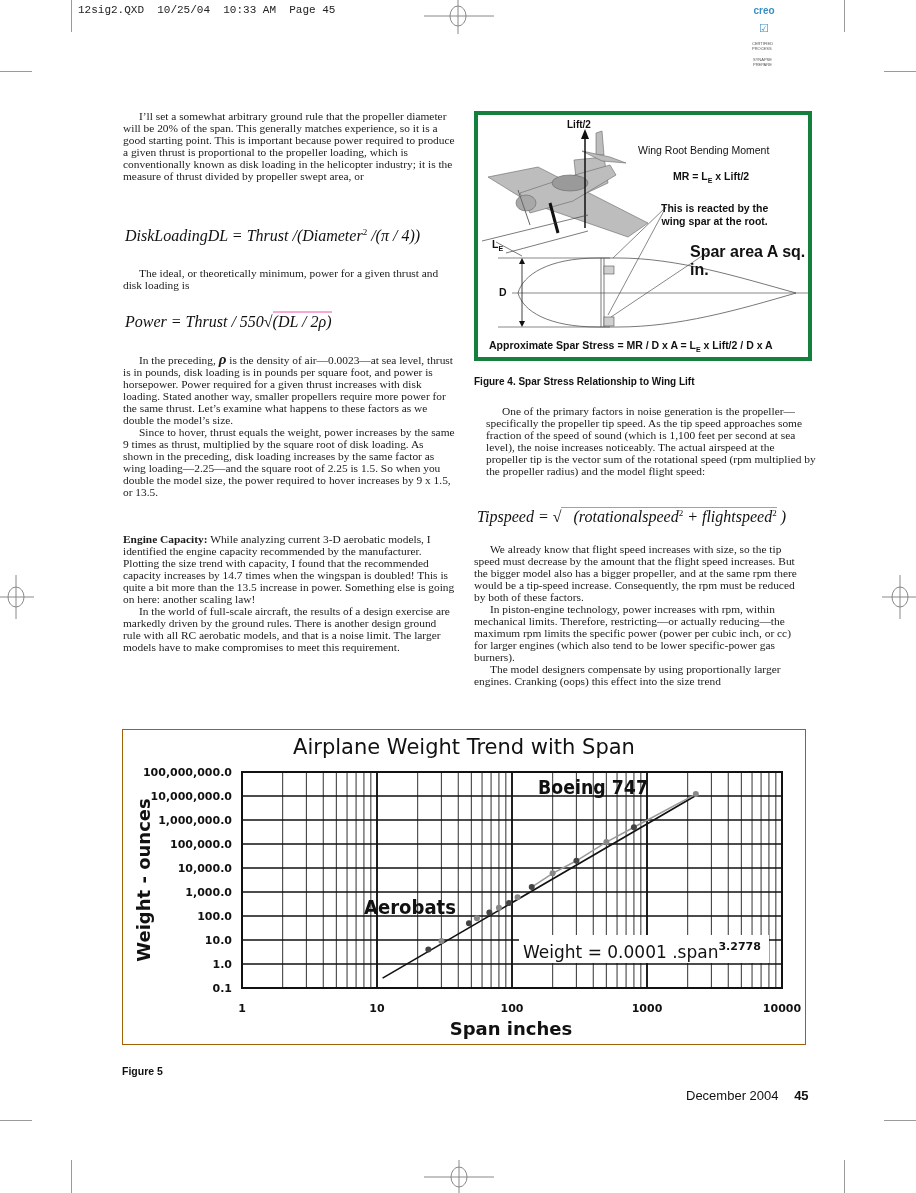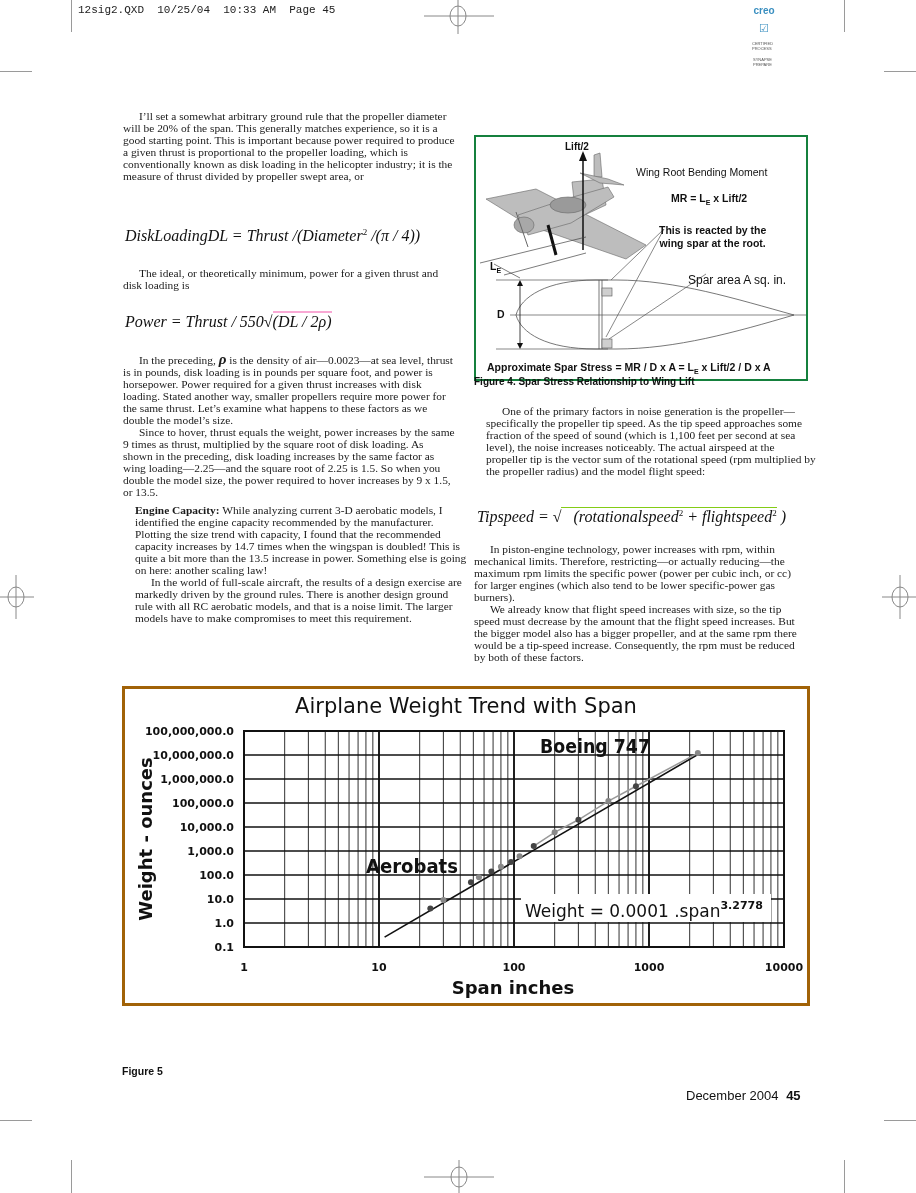--- a/index.html
+++ b/index.html
@@ -6,24 +6,24 @@
   body { width: 916px; height: 1193px; position: relative; overflow: hidden; color: #111; }
   .abs { position: absolute; }
   .slug { font-family: "Liberation Mono", monospace; font-size: 11px; color: #222; left: 78px; top: 4px; white-space: pre; }
   .crop { background: #9a9a9a; }
   .logo { font-family: "Liberation Sans", sans-serif; color: #3a8fc0; }
   .serif { font-family: "Liberation Serif", serif; font-size: 11.4px; line-height: 12px; color: #1a1a1a; }
   .serif p { margin: 0; text-indent: 16px; }
   .serif p.noindent { text-indent: 0; }
   .eq { font-family: "Liberation Serif", serif; font-style: italic; font-size: 16px; color: #111; white-space: nowrap; }
   .eq sup { font-size: 9px; font-style: normal; }
-  .fig4 { left: 474px; top: 111px; width: 330px; height: 242px; border: 2px solid #15803d; margin-top: 24px; }
+  .fig4 { left: 474px; top: 111px; width: 330px; height: 242px; border: 4px solid #15803d; }
   .sans { font-family: "Liberation Sans", sans-serif; }
   .cap { font-family: "Liberation Sans", sans-serif; font-weight: bold; font-size: 10px; }
-  .chart-frame { left: 122px; top: 686px; width: 682px; height: 314px; border: 3px solid #a16207; }
+  .chart-frame { left: 122px; top: 729px; width: 682px; height: 314px; border: 1px solid #a16207; }
   .footer { font-family: "Liberation Sans", sans-serif; font-size: 13px; }
 </style>
 </head>
 <body>
 
 <div class="abs slug">12sig2.QXD  10/25/04  10:33 AM  Page 45</div>
 <div class="abs crop" style="left:71px;top:0;width:1px;height:32px;"></div>
 <div class="abs crop" style="left:844px;top:0;width:1px;height:32px;"></div>
 <div class="abs crop" style="left:0;top:71px;width:32px;height:1px;"></div>
 <div class="abs crop" style="left:884px;top:71px;width:32px;height:1px;"></div>
@@ -74,21 +74,21 @@
 
 <div class="abs eq" style="left:125px;top:313px;">
   <span>Power</span> = <span>Thrust / 550</span><span style="font-style:normal;">√</span><span style="border-top:2px solid #f9a8d4;">(DL / 2ρ)</span>
 </div>
 
 <div class="abs serif" style="left:123px;top:353px;width:332px;">
   <p><span>In the preceding,</span> <span style="font-style:italic;font-weight:bold;font-size:15px;">ρ</span><span> is the density of air—0.0023—at sea level, thrust is in pounds, disk loading is in pounds per square foot, and power is horsepower. Power required for a given thrust increases with disk loading. Stated another way, smaller propellers require more power for the same thrust. Let’s examine what happens to these factors as we double the model’s size.</span></p>
   <p>Since to hover, thrust equals the weight, power increases by the same 9 times as thrust, multiplied by the square root of disk loading. As shown in the preceding, disk loading increases by the same factor as wing loading—2.25—and the square root of 2.25 is 1.5. So when you double the model size, the power required to hover increases by 9 x 1.5, or 13.5.</p>
 </div>
 
-<div class="abs serif" style="left:123px;top:504px;width:332px;margin-left:12px;">
+<div class="abs serif" style="left:123px;top:533px;width:332px;">
   <p class="noindent"><b>Engine Capacity:</b><span> While analyzing current 3-D aerobatic models, I identified the engine capacity recommended by the manufacturer. Plotting the size trend with capacity, I found that the recommended capacity increases by 14.7 times when the wingspan is doubled! This is quite a bit more than the 13.5 increase in power. Something else is going on here: another scaling law!</span></p>
   <p>In the world of full-scale aircraft, the results of a design exercise are markedly driven by the ground rules. There is another design ground rule with all RC aerobatic models, and that is a noise limit. The larger models have to make compromises to meet this requirement.</p>
 </div>
 
 <div class="abs fig4">
   <svg width="330" height="242" style="position:absolute;left:0;top:0;">
 
     <g fill="#bdbdbd" stroke="#666" stroke-width="0.6">
       <polygon points="10,62 60,52 170,108 150,122 52,88"></polygon>
       <polygon points="96,45 126,42 130,68 100,82"></polygon>
@@ -129,39 +129,40 @@
   <div class="abs sans" style="left:195px;top:55px;font-size:10.5px;font-weight:bold;">
     <span>MR = L</span><sub style="font-size:7px;">E</sub><span> x Lift/2</span>
   </div>
   <div class="abs sans" style="left:183px;top:87px;font-size:10.5px;font-weight:bold;text-align:center;line-height:13px;">
     <div>This is reacted by the</div>
     <div>wing spar at the root.</div>
   </div>
   <div class="abs sans" style="left:14px;top:123px;font-size:10.5px;font-weight:bold;">
     <span>L</span><sub style="font-size:7px;">E</sub>
   </div>
-  <div class="abs sans" style="left:212px;top:136px;font-size:12px;font-weight:normal;">Spar area A sq. in.</div>
+  <div class="abs sans" style="left:212px;top:128px;font-size:16px;font-weight:bold;">Spar area A sq. in.</div>
   <div class="abs sans" style="left:21px;top:171px;font-size:10.5px;font-weight:bold;">D</div>
   <div class="abs sans" style="left:11px;top:224px;font-size:10.5px;font-weight:bold;white-space:nowrap;">
     <span>Approximate Spar Stress = MR / D x A  = L</span><sub style="font-size:7px;">E</sub><span> x Lift/2 / D x A</span>
   </div>
 </div>
 <div class="abs cap" style="left:474px;top:376px;">Figure 4. Spar Stress Relationship to Wing Lift</div>
 
 <div class="abs serif" style="left:486px;top:405px;width:332px;">
   <p>One of the primary factors in noise generation is the propeller—specifically the propeller tip speed. As the tip speed approaches some fraction of the speed of sound (which is 1,100 feet per second at sea level), the noise increases noticeably. The actual airspeed at the propeller tip is the vector sum of the rotational speed (rpm multiplied by the propeller radius) and the model flight speed:</p>
 </div>
 
 <div class="abs eq" style="left:477px;top:508px;">
   <span>Tipspeed</span> = <span style="font-style:normal;">√</span><span style="border-top:1px solid #84cc16;padding-left:12px;"><span>(rotationalspeed</span><sup>2</sup><span> + flightspeed</span><sup>2</sup></span><span> )</span>
 </div>
 
 <div class="abs serif" style="left:474px;top:543px;width:332px;">
+  <p>We already know that flight speed increases with size, so the tip speed must decrease by the amount that the flight speed increases. But the bigger model also has a bigger propeller, and at the same rpm there would be a tip-speed increase. Consequently, the rpm must be reduced by both of these factors.</p>
   <p>In piston-engine technology, power increases with rpm, within mechanical limits. Therefore, restricting—or actually reducing—the maximum rpm limits the specific power (power per cubic inch, or cc) for larger engines (which also tend to be lower specific-power gas burners).</p>
-  <p>We already know that flight speed increases with size, so the tip speed must decrease by the amount that the flight speed increases. But the bigger model also has a bigger propeller, and at the same rpm there would be a tip-speed increase. Consequently, the rpm must be reduced by both of these factors.</p>
+  <p>The model designers compensate by using proportionally larger engines. Cranking (oops) this effect into the size trend</p>
 </div>
 
 <div class="abs chart-frame">
   <svg id="chart-svg" width="682" height="314">
       <text x="341" y="24" text-anchor="middle" font-family="DejaVu Sans, sans-serif" font-size="21" fill="#111">Airplane Weight Trend with Span</text>
       <line x1="119" y1="42" x2="119" y2="258" stroke="#111" stroke-width="1.5"></line>
       <line x1="159.63904941463747" y1="42" x2="159.63904941463747" y2="258" stroke="#444" stroke-width="1.1"></line>
       <line x1="183.41136938715442" y1="42" x2="183.41136938715442" y2="258" stroke="#444" stroke-width="1.1"></line>
       <line x1="200.27809882927494" y1="42" x2="200.27809882927494" y2="258" stroke="#444" stroke-width="1.1"></line>
       <line x1="213.36095058536256" y1="42" x2="213.36095058536256" y2="258" stroke="#444" stroke-width="1.1"></line>
@@ -247,14 +248,14 @@
       <rect x="396" y="205" width="250" height="28" fill="#fff"></rect>
       <text x="400" y="228" font-family="DejaVu Sans, sans-serif" font-size="17" fill="#111">Weight = 0.0001 .span<tspan dy="-8" font-size="11" font-weight="bold">3.2778</tspan></text>
       <text x="388" y="305" text-anchor="middle" font-family="DejaVu Sans, sans-serif" font-size="18" font-weight="bold" fill="#111">Span inches</text>
       <text x="27" y="150" text-anchor="middle" font-family="DejaVu Sans, sans-serif" font-size="18" font-weight="bold" fill="#111" transform="rotate(-90 27 150)">Weight - ounces</text>
     </svg>
 </div>
 <div class="abs cap" style="left:122px;top:1065px;font-size:10.5px;">Figure 5</div>
 
 <div class="abs footer" style="left:686px;top:1088px;">
   <span>December 2004</span>
-  <b style="margin-left:4px;text-align:right;">45</b>
+  <b style="margin-left:12px;text-align:right;">45</b>
 </div>
 
 </body></html>

